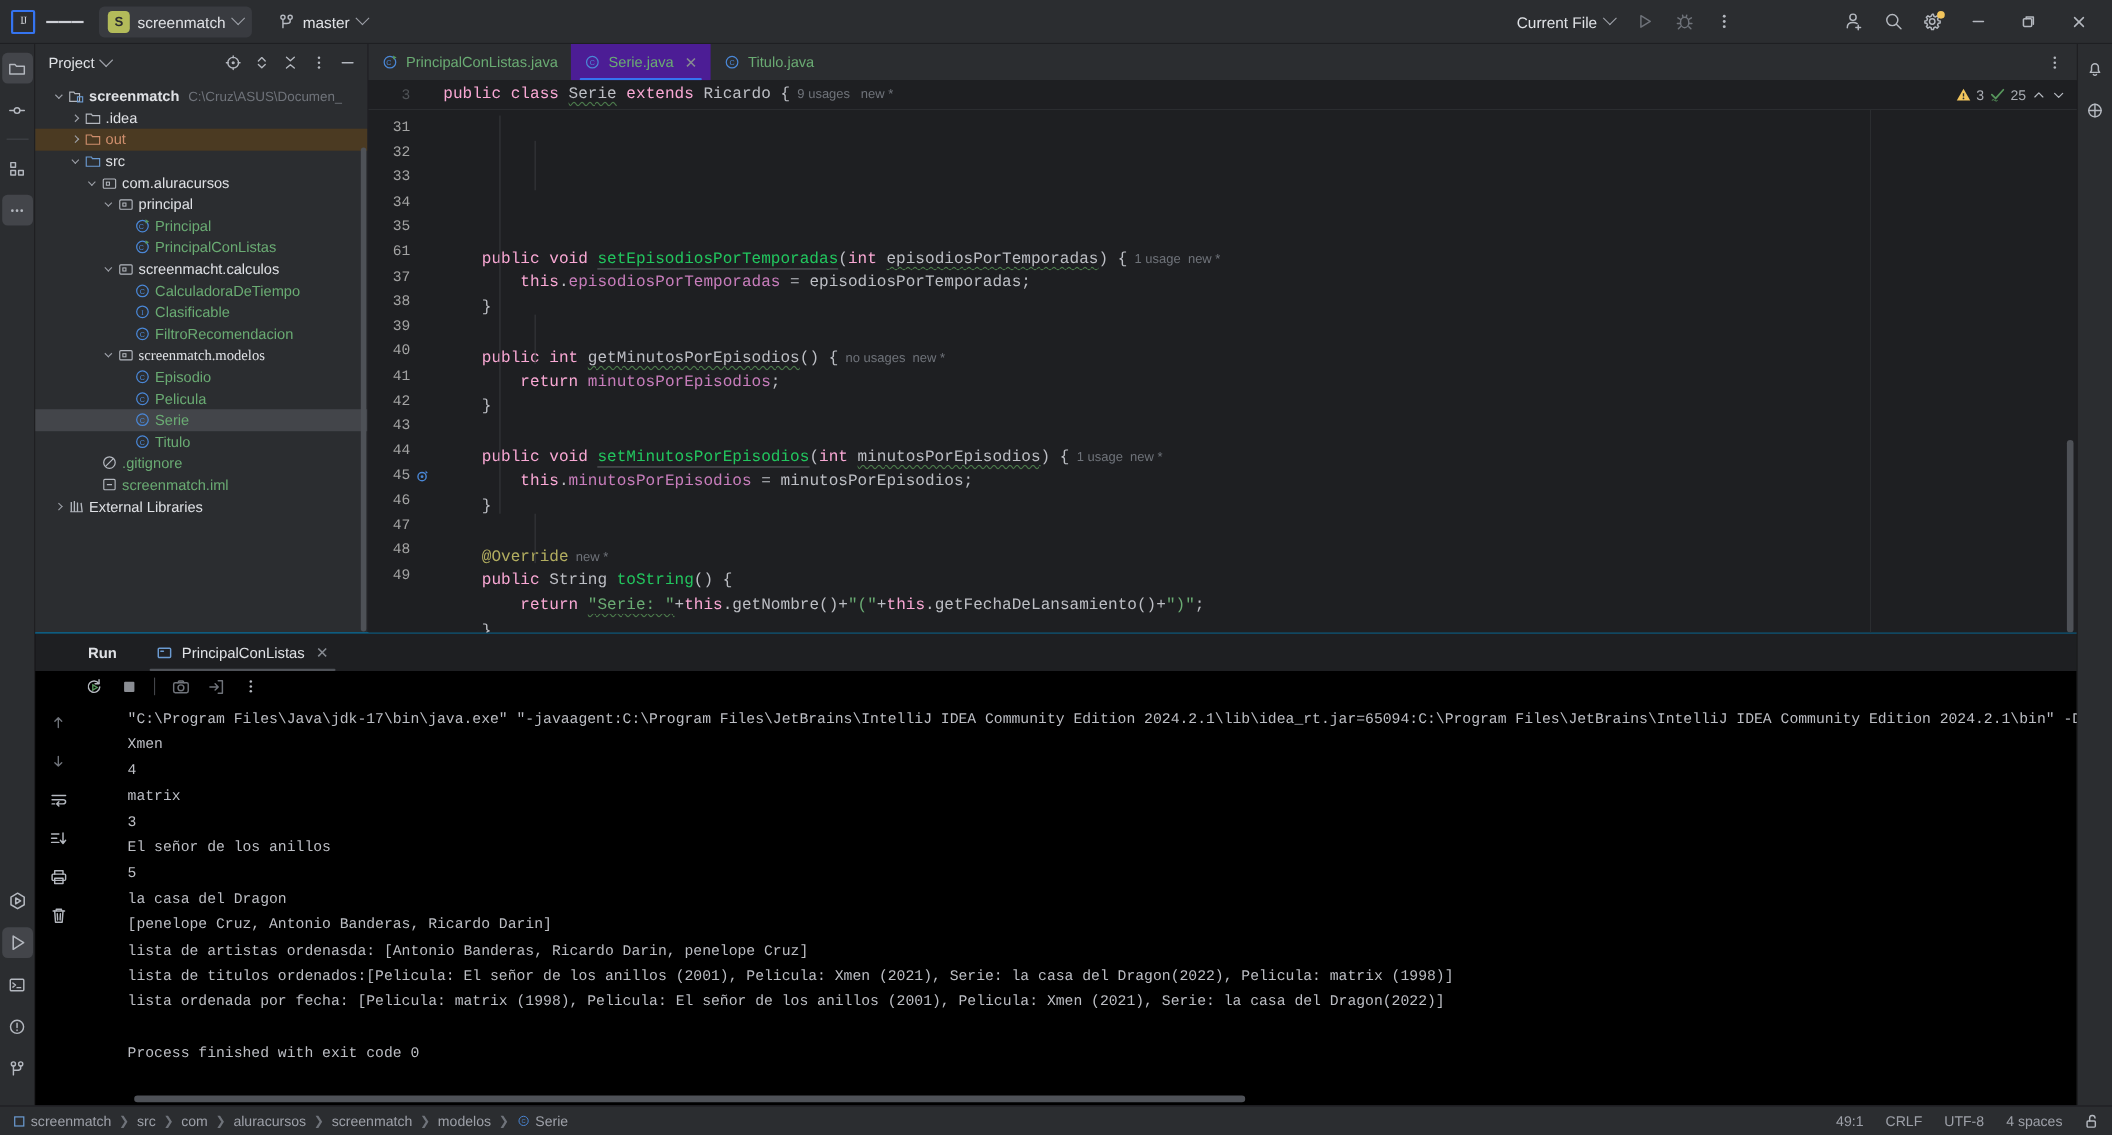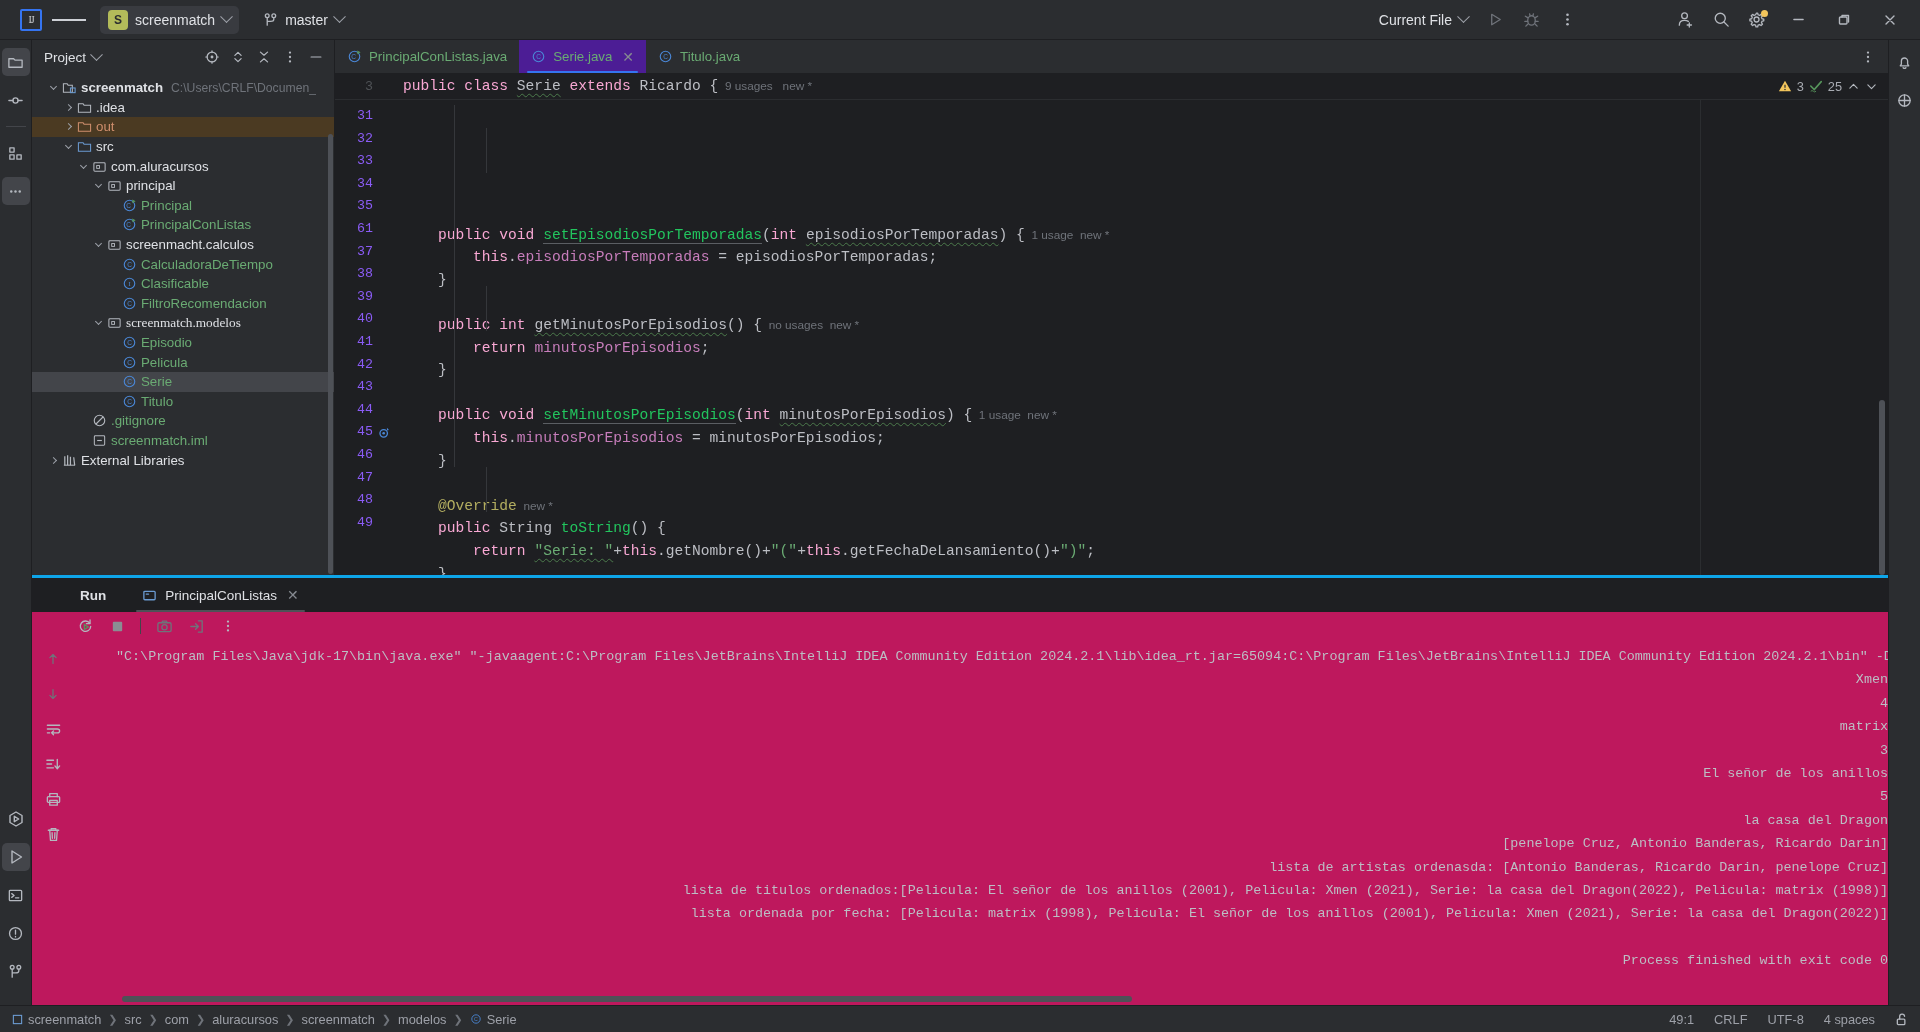--- a/index.html
+++ b/index.html
@@ -10,21 +10,21 @@
     color: #dfe1e5;
     overflow: hidden;
   }
   .app { width: 1920px; height: 1032px; display: flex; flex-direction: column; position: relative; }
 
   
   .titlebar {
     height: 40px; background: #2b2d30; display: flex; align-items: center;
     flex: 0 0 40px; border-bottom: 1px solid #1e1f22;
   }
-  .tb-left { display: flex; align-items: center; gap: 0; padding-left: 20px; }
+  .tb-left { display: flex; align-items: center; gap: 0; padding-left: 10px; }
   .ij-logo {
     width: 22px; height: 22px; border: 2px solid #3574f0; display: flex;
     align-items: center; justify-content: center; border-radius: 2px;
     background: #2b2d30;
   }
   .ij-logo span { font-size: 10px; color: #cfd1d5; font-family: "Liberation Serif", serif; letter-spacing: -1px;}
   .burger { width: 34px; height: 34px; display:flex; align-items:center; justify-content:center; margin-left: 10px; border-radius: 4px; }
   .burger div { width: 18px; height: 2px; background: #ced0d6; margin: 2px 0; }
   .proj-chip {
     display: flex; align-items: center; gap: 7px; margin-left: 14px;
@@ -103,21 +103,21 @@
     border-bottom: 1px solid #2b2d30;
   }
   .bcb-ln { width: 46px; text-align: right; color: #4f5256; font-size: 13.3px; padding-right: 8px;}
   .bcb-code { margin-left: 22px; white-space: pre; }
   .insp {
     margin-left: auto; display: flex; align-items: center; gap: 5px; padding-right: 10px;
     font-family: "Liberation Sans", sans-serif; font-size: 12.8px; color: #a8abb2;
   }
 
   .codearea { flex: 1; display: flex; position: relative; overflow: hidden;}
-  .gutter { width: 46px; flex: 0 0 46px; text-align: right; color: #8b5cf6;
+  .gutter { width: 46px; flex: 0 0 46px; text-align: right; color: #a3a3a3;
             font-family: "Liberation Mono", monospace; font-size: 13.3px; padding-top: 5px;}
   .gline { height: 22.6px; line-height: 22.6px; padding-right: 8px; position: relative;}
   .gmark { position: absolute; right: -10px; top: 4px; }
   .codecol { flex: 1; font-family: "Liberation Mono", monospace; font-size: 14.6px;
              padding-top: 5px; white-space: pre; position: relative; min-width:0;}
   .cline { height: 22.6px; line-height: 22.6px; padding-left: 22px; }
   .indent-guide { position: absolute; width: 1px; background: #35373b; left: 462px;}
   .editor-rmargin { position:absolute; top:0; bottom:0; left:1365px; width:1px; background:#2b2d30;}
   .ed-scrollbar { position: absolute; right: 3px; top: 300px; width: 6px; height: 175px; background: #4e5157; border-radius: 4px; }
 
@@ -126,21 +126,21 @@
   .meth { color: #22c55e; }
   .fld { color: #c77dbb; }
   .str { color: #6aab73; }
   .ann { color: #b3ae60; }
   .pl  { color: #bcbec4; }
   .hint { color: #6f737a; font-family: "Liberation Sans", sans-serif; font-size: 11.8px; margin-top: 46px; }
   .wavy { text-decoration: underline; text-decoration-style: wavy; text-decoration-color: #4b7a4b; text-decoration-thickness: 1px; text-underline-offset: 3px;}
   .usageul { border-bottom: 1px solid #5b5e63; }
 
   
-  .runpanel { flex: 1; display: flex; flex-direction: column; background: #be185d; min-height: 0; border-top: 3px solid #0ea5e9; text-align: right;}
+  .runpanel { flex: 1; display: flex; flex-direction: column; background: #000000; min-height: 0; border-top: 1px solid #0ea5e9;}
   .rp-head { height: 34px; display: flex; align-items: center; background:#1e1f22; padding-left: 48px; }
   .rp-title { font-size: 13.5px; color: #dfe1e5; font-weight: bold; }
   .rp-tab { margin-left: 30px; display: flex; align-items: center; gap: 8px; font-size: 13.5px; color: #dfe1e5; position: relative; height: 34px; padding: 0 6px;}
   .rp-tab::after { content:''; position:absolute; left:0; right:0; bottom:0; height:2.5px; background:#4e5157; border-radius:2px;}
   .rp-tab .xbtn { color: #868a91; font-size: 14px; margin-left: 2px;}
   .rp-toolbar { height: 28px; display: flex; align-items: center; padding-left: 42px; gap: 10px;}
   .rp-tb-icon { width: 22px; height: 22px; display:flex; align-items:center; justify-content:center; }
   .rp-vsep { width:1px; height:16px; background:#43454a; margin: 0 2px; }
   .rp-body { flex: 1; display: flex; min-height: 0; position: relative;}
   .rp-side { width: 42px; flex: 0 0 42px; display: flex; flex-direction: column; align-items: center; padding-top: 8px; gap: 13px;}
@@ -371,21 +371,21 @@
                 <span class="arrow open">
                   <i></i>
                 </span>
                 <span class="tico">
                   <svg width="15" height="15" viewBox="0 0 16 16">
                     <path d="M1.5 4 L1.5 13 L11 13 L11 5.5 L6.5 5.5 L5.5 4 Z" fill="none" stroke="#b4b8bf" stroke-width="1.1"></path>
                     <rect x="9" y="8.5" width="5" height="5" fill="none" stroke="#6b9bd2" stroke-width="1.1"></rect>
                   </svg>
                 </span>
                 <span class="tlabel bold">screenmatch</span>
-                <span class="tpath">C:\Users\CRLF\Documen_</span>
+                <span class="tpath">C:\Cruz\ASUS\Documen_</span>
               </div>
               <div class="tnode" style="padding-left: 29px;">
                 <span class="arrow closed">
                   <i></i>
                 </span>
                 <span class="tico">
                   <svg width="15" height="15" viewBox="0 0 16 16">
                     <path d="M1.5 4 L1.5 13 L14.5 13 L14.5 5.5 L7.5 5.5 L6.5 4 Z" fill="none" stroke="#b4b8bf" stroke-width="1.1"></path>
                   </svg>
                 </span>

